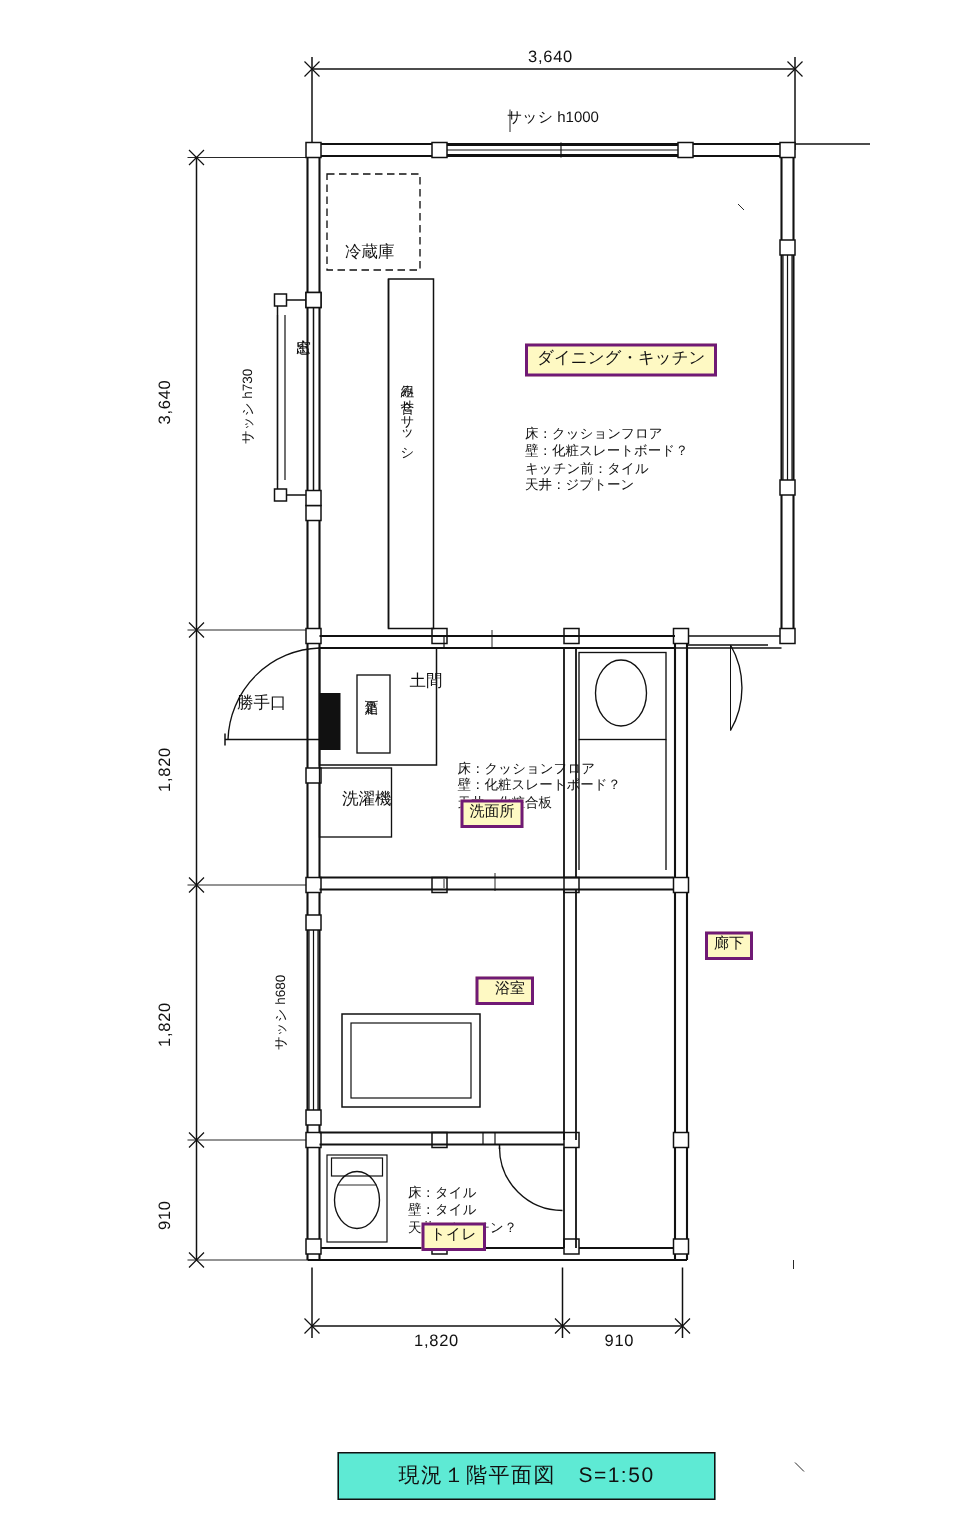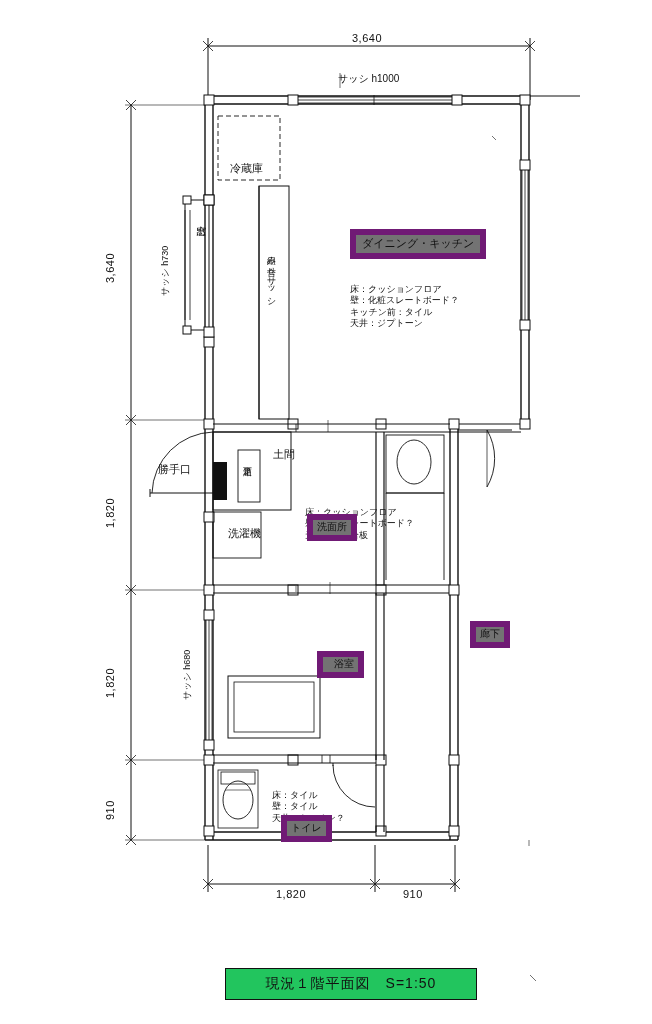--- a/index.html
+++ b/index.html
@@ -33,44 +33,44 @@
     font-size: 11px;
     letter-spacing: 0.5px;
   }
   .note {
     font-size: 9px;
     line-height: 1.25;
     margin-top: 18px;
   }
   .roomtag {
     font-size: 11px;
-    border: 6px solid #701a75;
+    border: 2px solid #701a75;
     padding: 2px 6px 3px 6px;
-    background: #737373;
+    background: #fef9c3;
   }
   .roomtag.small {
     font-size: 10px;
     padding: 1px 4px 2px 4px;
   }
   .plain {
     font-size: 10px;
   }
   .title {
     position: absolute;
     left: 225px;
     top: 968px;
     width: 250px;
     height: 30px;
     border: 1px solid #111;
     font-size: 14px;
     display: flex;
     align-items: center;
     justify-content: center;
     letter-spacing: 1px;
-    background: #22c55e;
+    background: #5eead4;
   }
 </style>
 </head>
 <body>
 
 <svg id="plan" viewBox="0 0 652 1024">
   <g stroke="#111" fill="none" stroke-width="1">
 
     <line x1="208" y1="46" x2="530" y2="46"></line>
     <line x1="208" y1="38" x2="208" y2="100" stroke-dasharray="0"></line>
@@ -273,21 +273,21 @@
 <div class="lbl plain" style="left:229px; top:448px; font-size:11px;margin-left:44px;">土間</div>
 
 <div class="lbl" style="left:242px; top:460px; font-size:9px; writing-mode:vertical-rl; text-orientation:upright;">下足箱</div>
 
 <div class="lbl plain" style="left:228px; top:527px; font-size:11px;">洗濯機</div>
 
 <div class="lbl note" style="left:305px; top:489px;">床：クッションフロア
 壁：化粧スレートボード？
 天井：化粧合板</div>
 
-<div class="lbl roomtag small" style="left:307px; top:514px;">洗面所</div>
+<div class="lbl roomtag small" style="left:307px; top:533px;">洗面所</div>
 
 <div class="lbl roomtag small" style="left:470px; top:621px;">廊下</div>
 
 <div class="lbl roomtag small" style="left:317px; top:651px;padding-left:11px;">浴室</div>
 
 <div class="lbl note" style="left:272px; top:772px;">床：タイル
 壁：タイル
 天井：キッチン？</div>
 
 <div class="lbl roomtag small" style="left:281px; top:815px;">トイレ</div>

